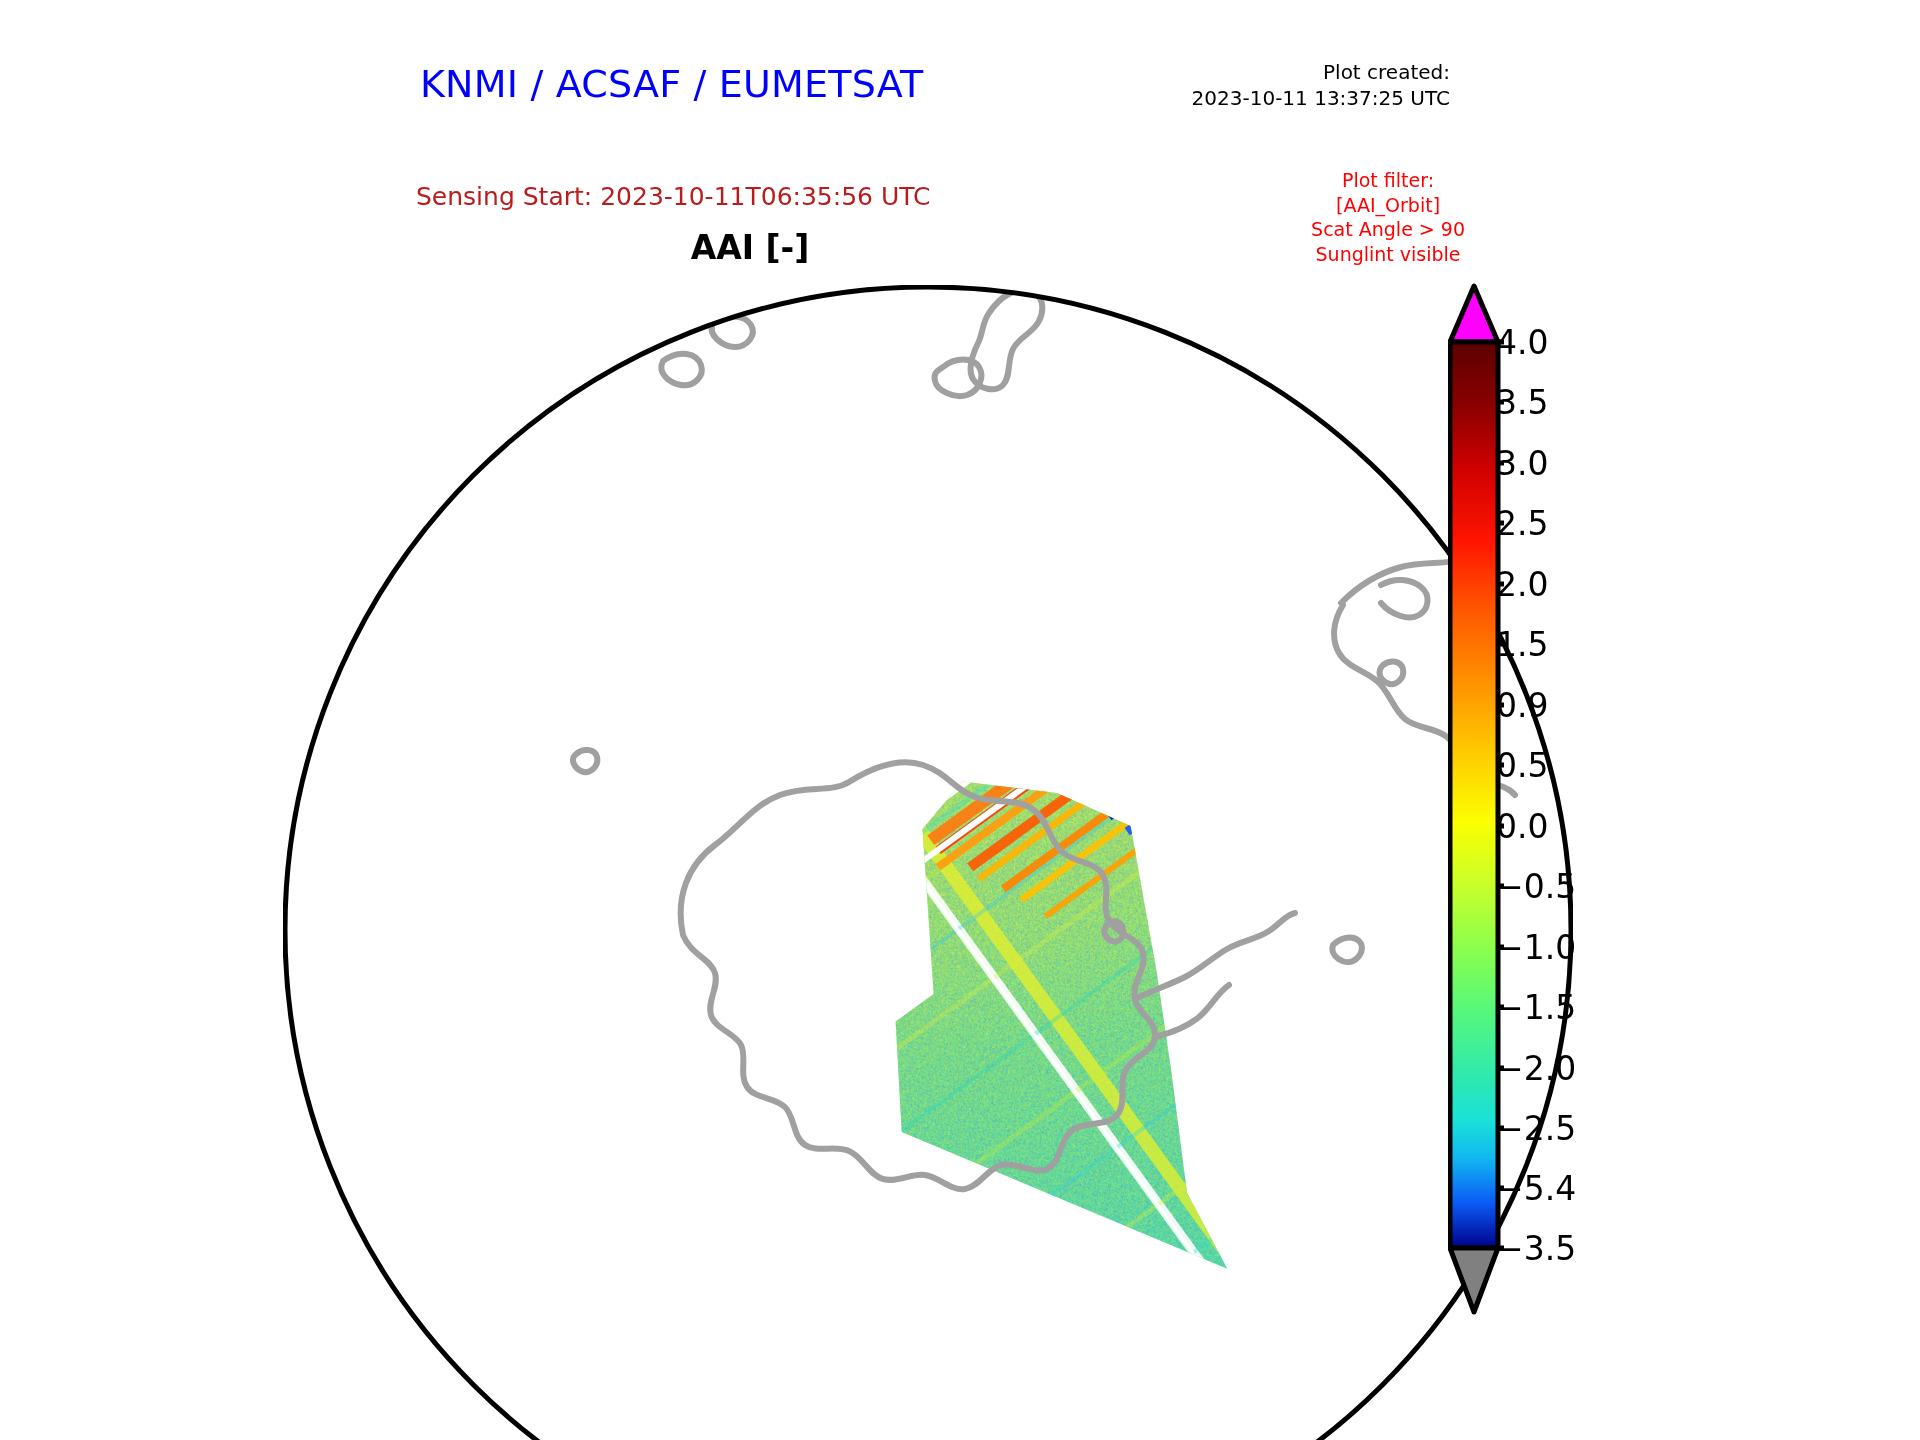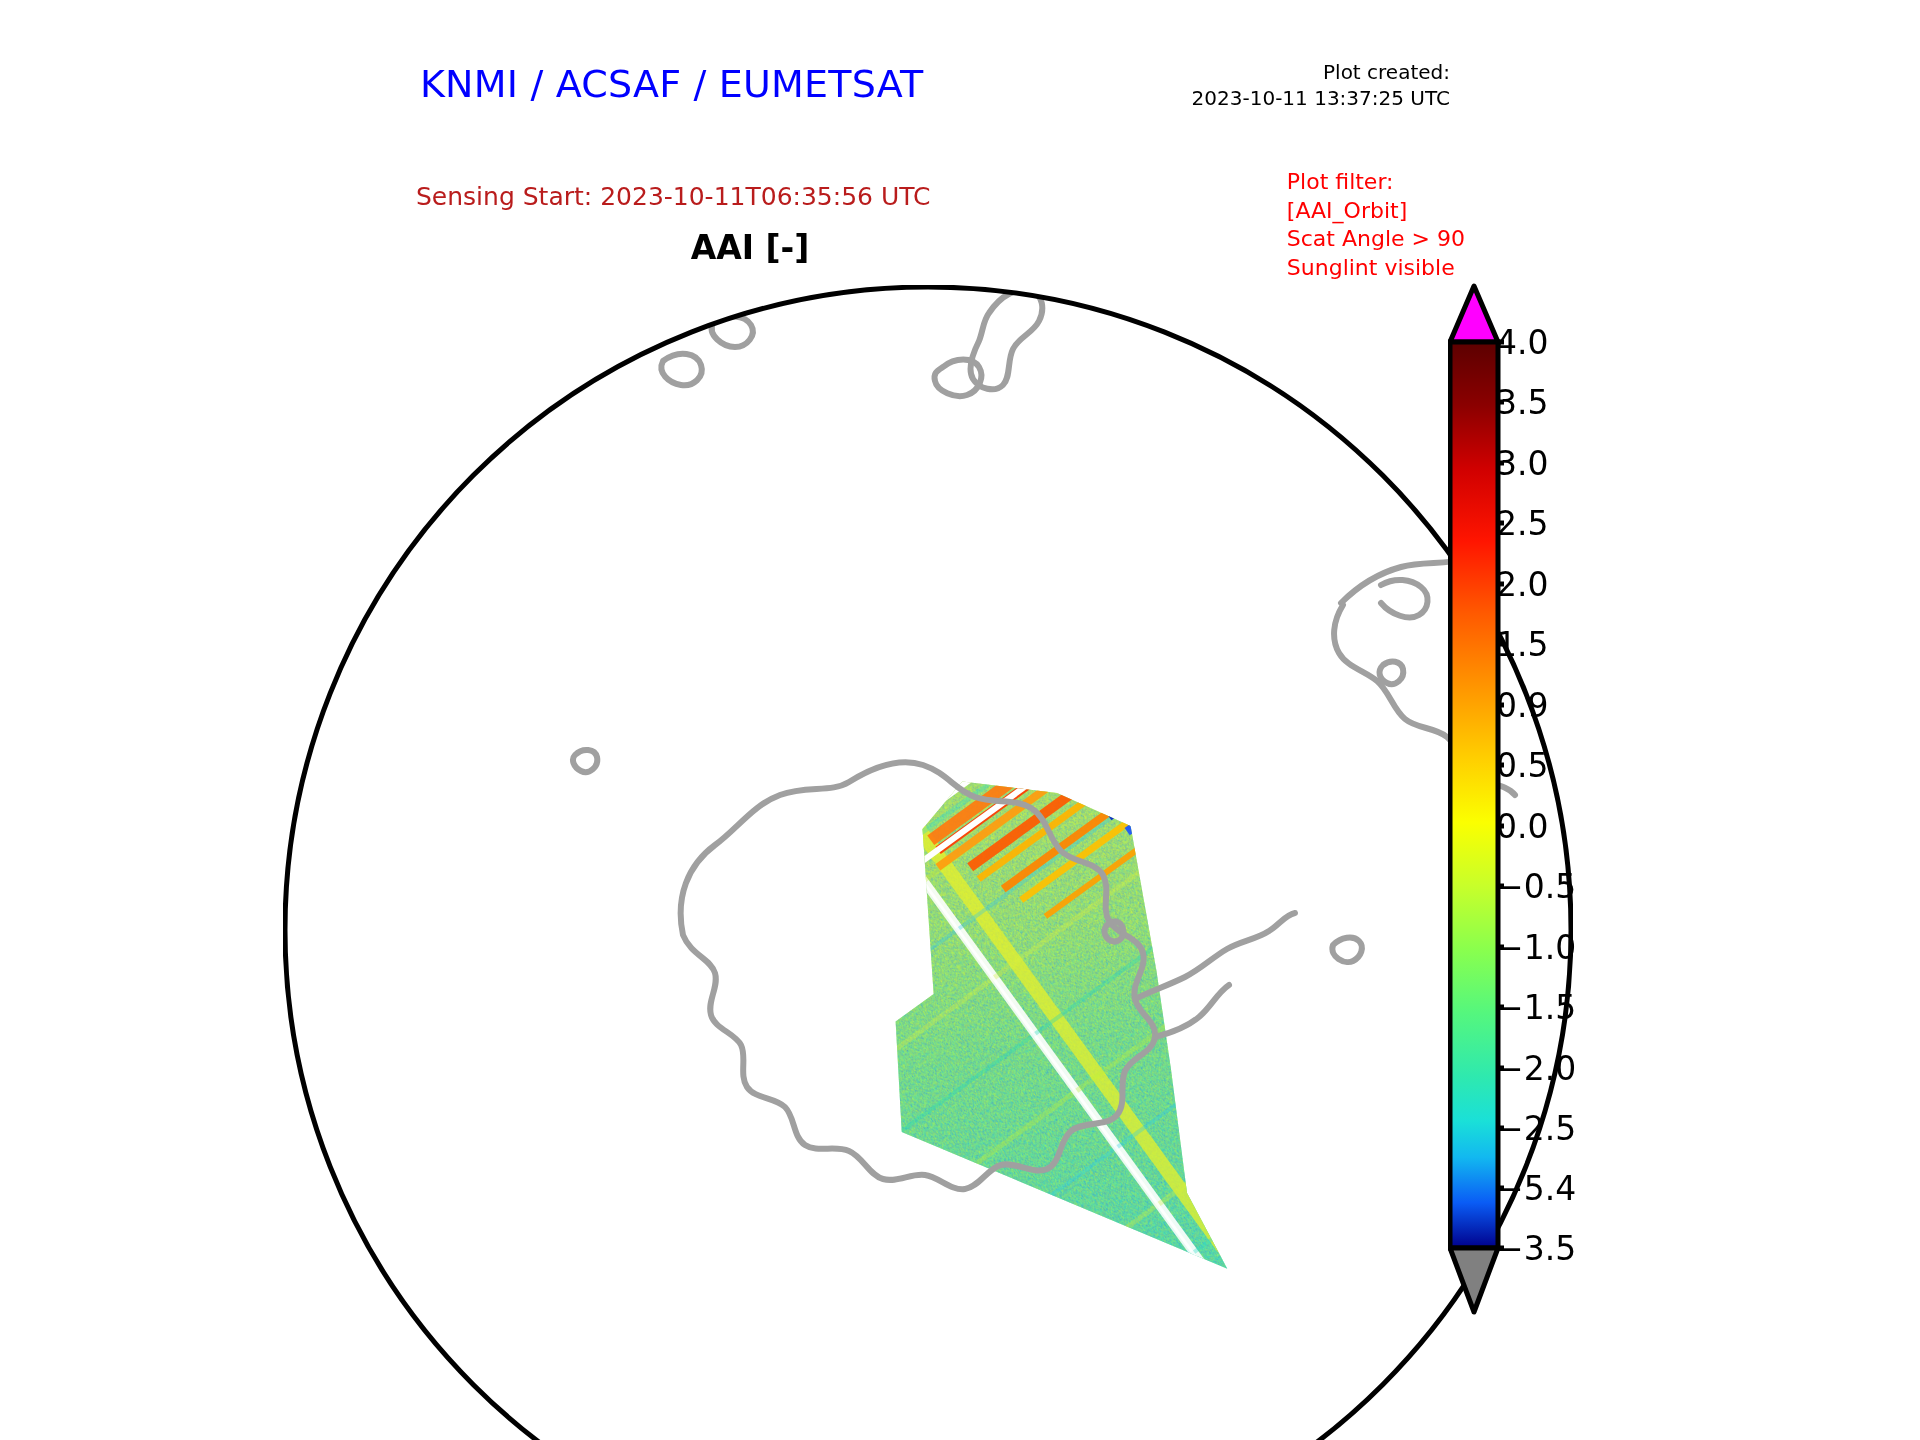--- a/index.html
+++ b/index.html
@@ -15,22 +15,22 @@
   }
   .hdr-created{
     position:absolute;right:470px;top:60px;
     text-align:right;font-size:20px;color:#000;line-height:1.28;white-space:nowrap;
   }
   .hdr-line1{position:absolute;left:416px;top:143px;font-size:32px;color:#000;white-space:nowrap;}
   .hdr-line2{position:absolute;left:416px;top:182px;font-size:25px;color:#b91c1c;white-space:nowrap;}
   .plot-title{position:absolute;left:0;top:228px;width:1500px;text-align:center;font-size:33px;color:#000;font-weight:bold;}
 
   .filter-box{
-    position:absolute;right:455px;top:168px;text-align:left;
-    font-size:22px;color:#ff0000;line-height:1.30;white-space:nowrap;
+    position:absolute;right:455px;top:168px;text-align:center;
+    font-size:19px;color:#ff0000;line-height:1.30;white-space:nowrap;
   }
 
   
   #map{position:absolute;left:283px;top:285px;width:1290px;height:1320px;}
   .mapsvg{position:absolute;left:0;top:0;}
 
   
   #cbar{position:absolute;left:1448px;top:280px;width:56px;height:1045px;}
   .cb-ticks{position:absolute;left:1496px;top:280px;width:200px;height:1045px;}
   .cb-lab{

